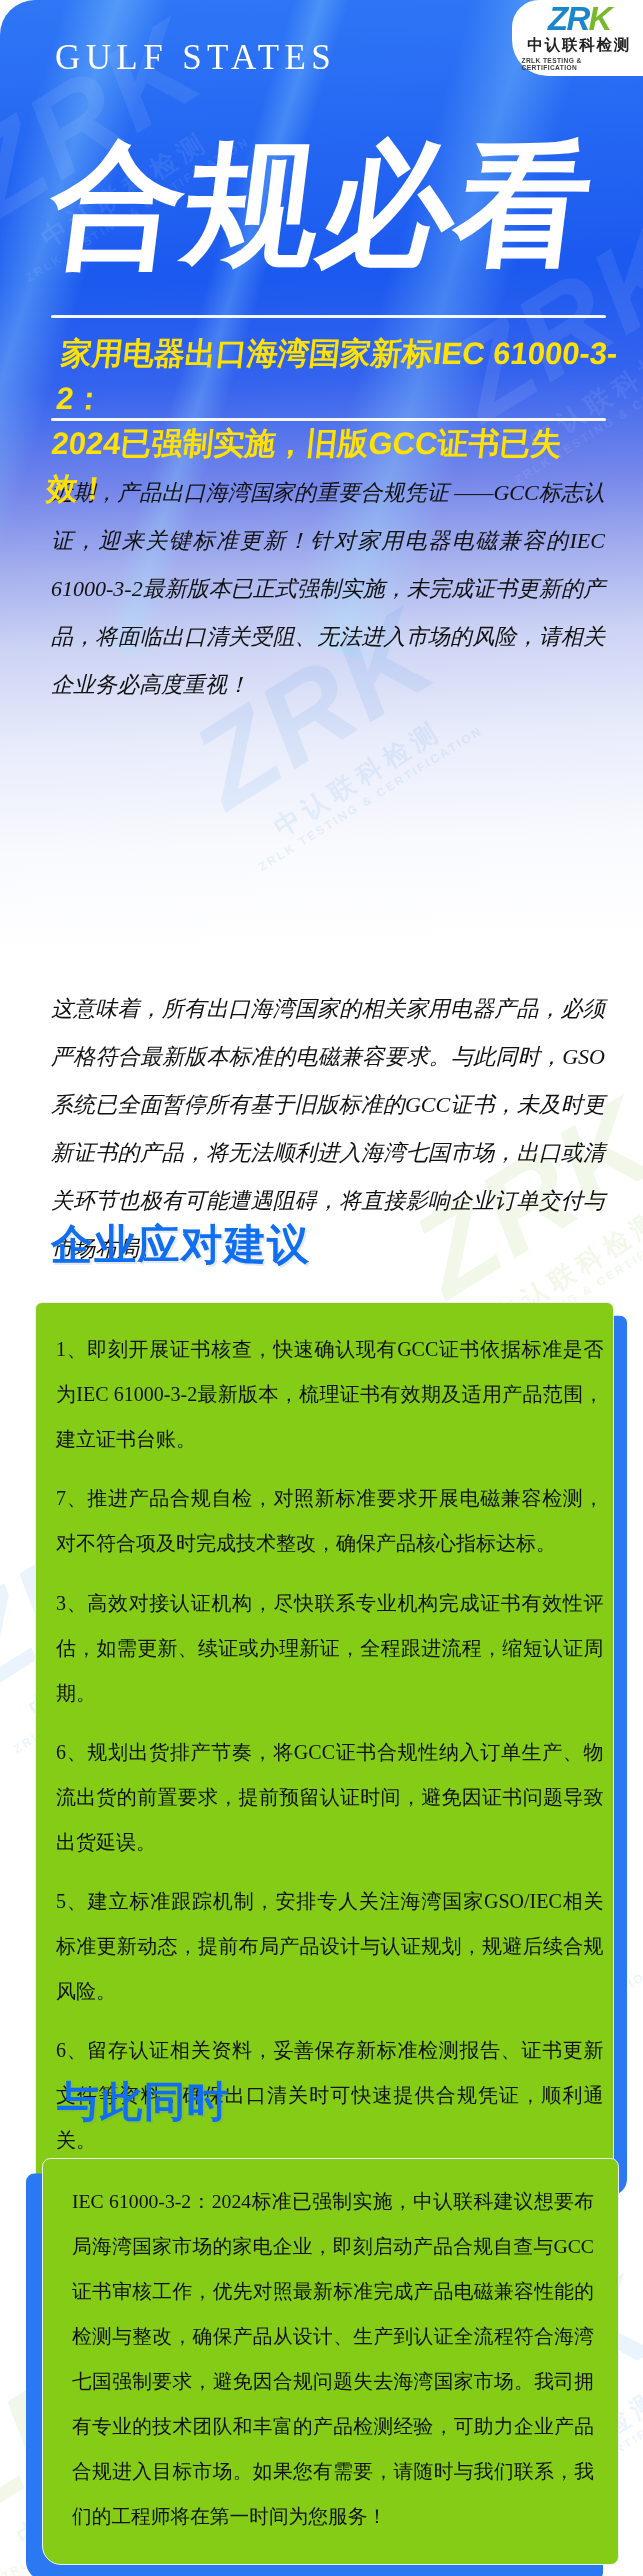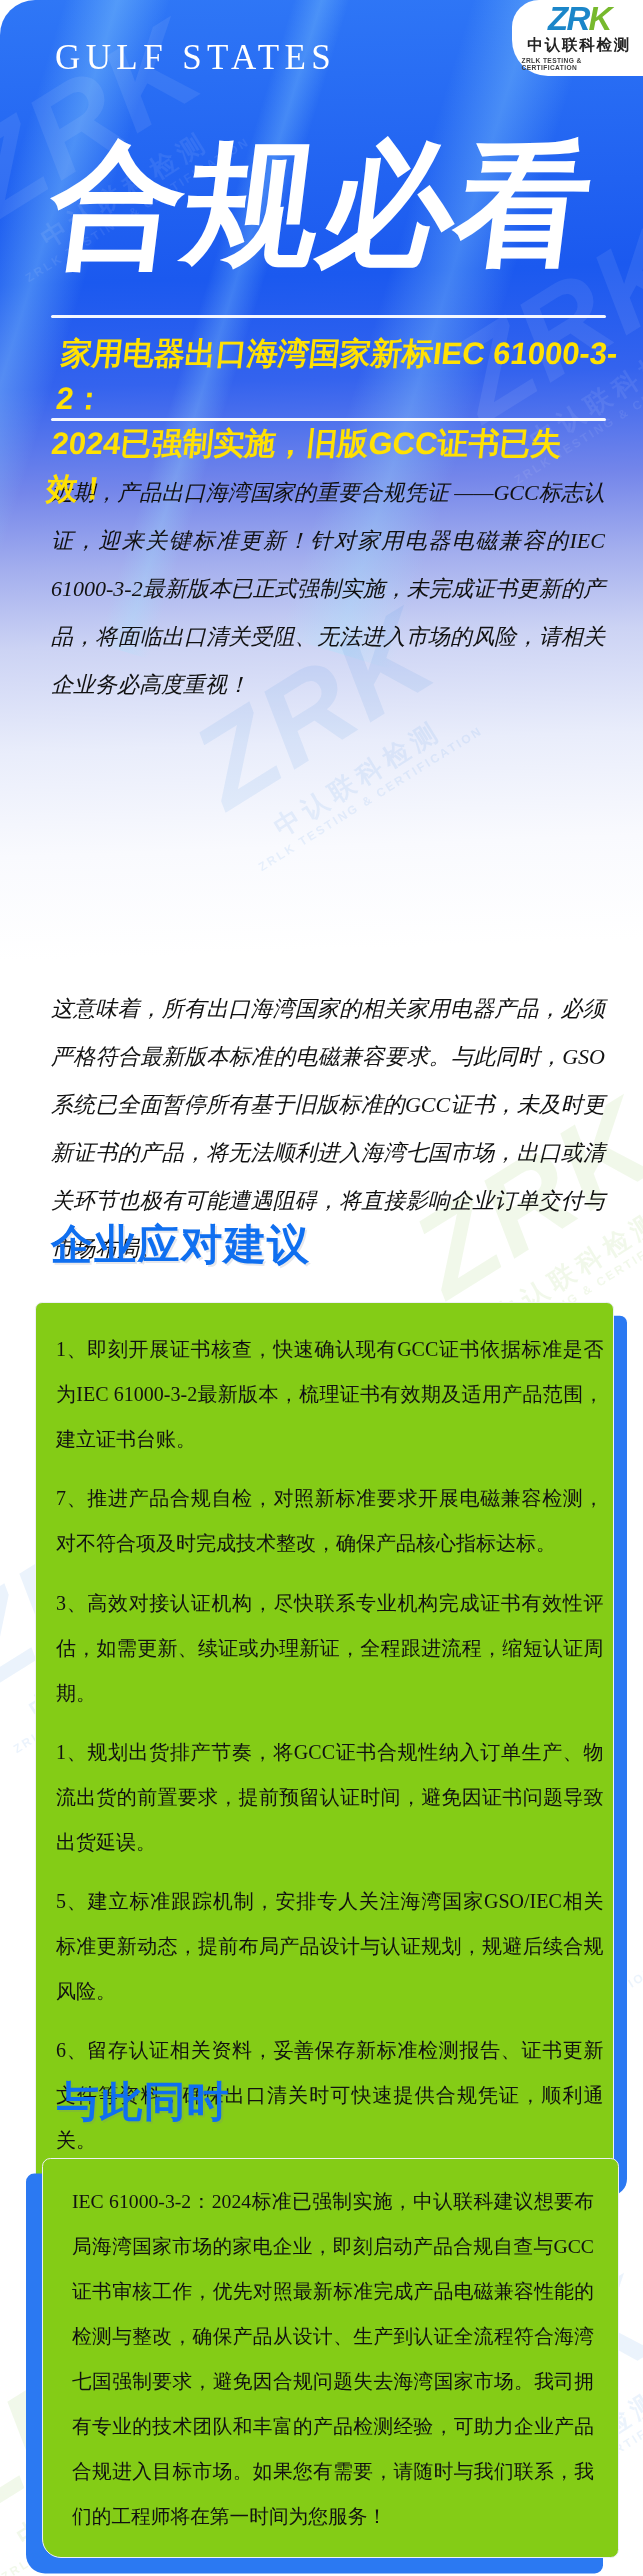--- a/index.html
+++ b/index.html
@@ -132,21 +132,21 @@
     box-shadow:13px 13.7px 0 0 var(--accent);
     padding:24px 9.5px 18px 20px;
     font-size:20px;line-height:45px;
   }
   .card.suggestions .item{margin:0 0 14.3px 0;}
   .card.suggestions .item:last-child{margin-bottom:0;}
   .card.tips{
     left:42px;top:2158px;width:577px;min-height:371px;
     border-radius:8.3px 8.3px 8.3px 19px;
     box-shadow:-16px 15.5px 0 0 var(--accent);
-    padding:20px 24px 18px 29px;
+    padding:20px 24px 25px 29px;
     font-size:19.7px;line-height:45px;
   }
   .card p{margin:0;}
 </style>
 </head>
 <body>
 
 <div class="page">
 
   <div class="bg"></div>
@@ -218,21 +218,21 @@
 
   <div class="sec-h h1" style="color: rgb(15, 111, 240);">企业应对建议</div>
   <div class="card suggestions">
 
       <p class="item">1、即刻开展证书核查，快速确认现有GCC证书依据标准是否为IEC 61000-3-2最新版本，梳理证书有效期及适用产品范围，建立证书台账。</p>
 
       <p class="item">7、推进产品合规自检，对照新标准要求开展电磁兼容检测，对不符合项及时完成技术整改，确保产品核心指标达标。</p>
 
       <p class="item">3、高效对接认证机构，尽快联系专业机构完成证书有效性评估，如需更新、续证或办理新证，全程跟进流程，缩短认证周期。</p>
 
-      <p class="item">1、规划出货排产节奏，将GCC证书合规性纳入订单生产、物流出货的前置要求，提前预留认证时间，避免因证书问题导致出货延误。</p>
+      <p class="item">6、规划出货排产节奏，将GCC证书合规性纳入订单生产、物流出货的前置要求，提前预留认证时间，避免因证书问题导致出货延误。</p>
 
       <p class="item">5、建立标准跟踪机制，安排专人关注海湾国家GSO/IEC相关标准更新动态，提前布局产品设计与认证规划，规避后续合规风险。</p>
 
       <p class="item">6、留存认证相关资料，妥善保存新标准检测报告、证书更新文件等资料，确保出口清关时可快速提供合规凭证，顺利通关。</p>
     </div>
 
   <div class="sec-h h2" style="color: rgb(15, 111, 240);">与此同时</div>
   <div class="card tips">
     <p>IEC 61000-3-2：2024标准已强制实施，中认联科建议想要布局海湾国家市场的家电企业，即刻启动产品合规自查与GCC证书审核工作，优先对照最新标准完成产品电磁兼容性能的检测与整改，确保产品从设计、生产到认证全流程符合海湾七国强制要求，避免因合规问题失去海湾国家市场。我司拥有专业的技术团队和丰富的产品检测经验，可助力企业产品合规进入目标市场。如果您有需要，请随时与我们联系，我们的工程师将在第一时间为您服务！</p>
   </div>

